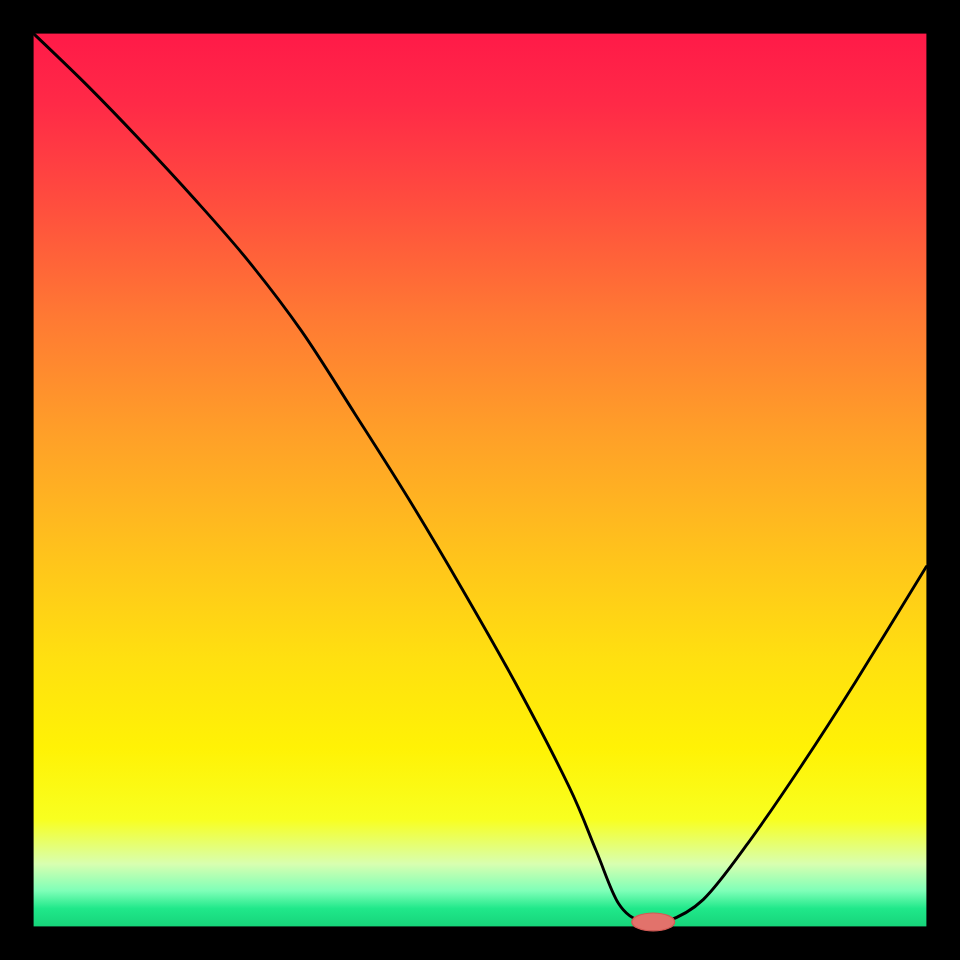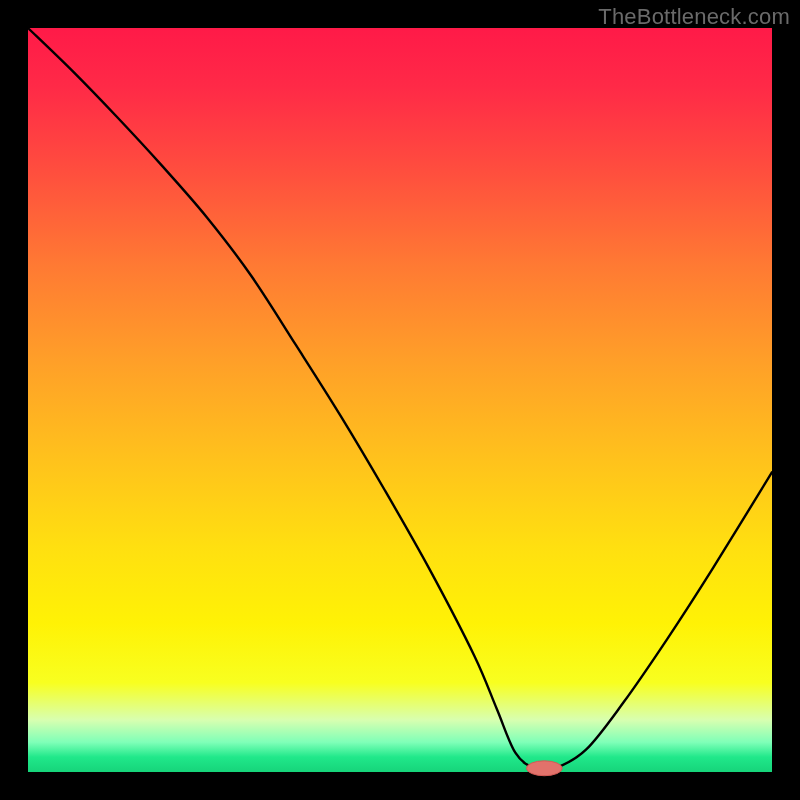--- a/index.html
+++ b/index.html
@@ -57,18 +57,17 @@
     width: 800px;
     height: 800px;
     pointer-events: none;
   }
 </style>
 </head>
 <body>
 
 <div class="frame">
   <div class="plot-area"></div>
-  <div class="watermark">TheBottleneck.com</div>
   <svg class="overlay" viewBox="0 0 800 800" preserveAspectRatio="none">
     <path id="curve-path" fill="none" stroke="#000000" stroke-width="2.4" stroke-linejoin="round" stroke-linecap="round" d="M 28.00 28.00 C 35.44 35.19 57.76 56.27 72.64 71.15 C 87.52 86.03 102.40 101.53 117.28 117.28 C 132.16 133.03 147.04 149.02 161.92 165.64 C 176.80 182.26 191.68 198.62 206.56 216.98 C 221.44 235.33 236.32 254.42 251.20 275.75 C 266.08 297.08 280.96 321.63 295.84 344.94 C 310.72 368.26 325.60 391.32 340.48 415.62 C 355.36 439.93 370.24 465.10 385.12 490.77 C 400.00 516.44 414.88 542.10 429.76 569.63 C 444.64 597.16 463.24 632.75 474.40 655.94 C 485.56 679.12 489.90 692.64 496.72 708.76 C 503.54 724.88 509.00 742.74 515.32 752.66 C 521.64 762.58 528.09 765.68 534.66 768.28 C 541.24 770.88 546.20 771.38 554.75 768.28 C 563.31 765.18 574.59 760.59 586.00 749.68 C 597.41 738.77 609.56 721.41 623.20 702.81 C 636.84 684.21 652.96 660.40 667.84 638.08 C 682.72 615.76 695.12 596.54 712.48 568.89 C 729.84 541.24 762.08 488.29 772.00 472.17 "></path>
     <ellipse id="marker-ell" fill="#e2726b" stroke="#d45a55" stroke-width="1" cx="544.34" cy="768.28" rx="17.86" ry="7.44"></ellipse>
   </svg>
 </div>
 
 </body></html>

